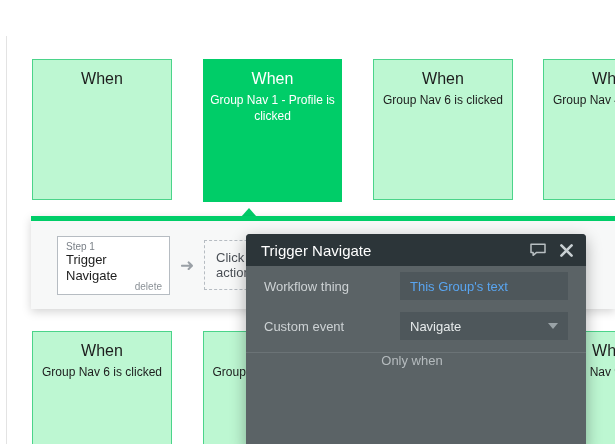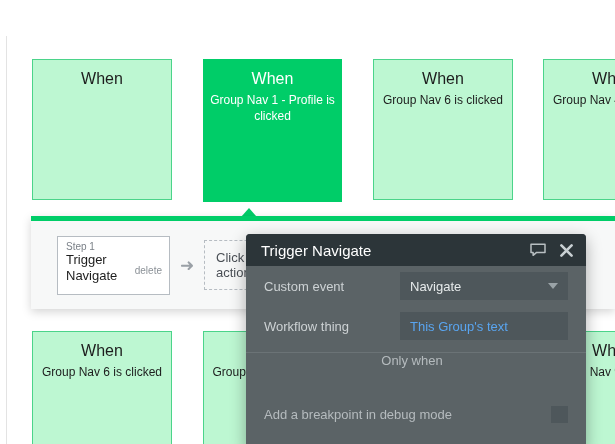--- a/index.html
+++ b/index.html
@@ -114,21 +114,21 @@
   }
   .step-title {
     font-size: 13px;
     color: #1d1d1d;
     line-height: 16px;
     margin-top: -1px;
   }
   .step-delete {
     position: absolute;
     right: 7px;
-    bottom: 18px;
+    bottom: 2px;
     font-size: 10px;
     color: #8b9197;
   }
 
   .step-arrow {
     width: 34px;
     text-align: center;
     color: #9aa0a6;
     font-size: 17px;
     line-height: 1;
@@ -350,41 +350,37 @@
       <div class="hdr-icon">
         <svg width="15" height="15" viewBox="0 0 15 15">
           <path d="M2.4 2.4 L12.6 12.6 M12.6 2.4 L2.4 12.6" stroke="#c8cfd2" stroke-width="2.6" stroke-linecap="round"></path>
         </svg>
       </div>
     </div>
 
     <div id="dlg-body">
 
       <div class="field-row">
+        <div class="field-label">Workflow thing</div>
+        <div class="field-ctl">
+          <span class="ctl-link">This Group's text</span>
+        </div>
+      </div>
+
+      <div class="field-row">
         <div class="field-label">Custom event</div>
         <div class="field-ctl">
           <span>Navigate</span>
           <span class="caret"></span>
         </div>
       </div>
 
-      <div class="field-row">
-        <div class="field-label">Workflow thing</div>
-        <div class="field-ctl">
-          <span class="ctl-link">This Group's text</span>
-        </div>
-      </div>
-
       <div class="divider"></div>
 
       <div class="only-row">
         <div class="only-label">Only when</div>
       </div>
 
-      <div class="bp-row">
-        <div class="bp-label">Add a breakpoint in debug mode</div>
-        <div class="bp-box"></div>
-      </div>
 
     </div>
   </div>
 
 </div>
 
 </body></html>

